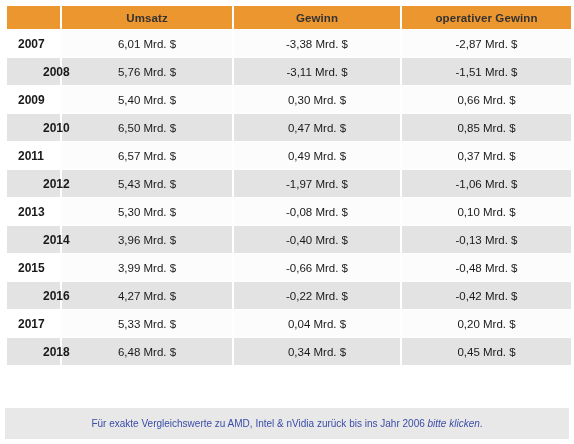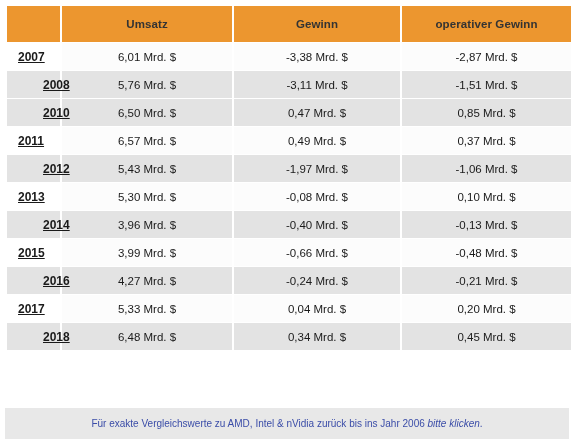--- a/index.html
+++ b/index.html
@@ -28,21 +28,21 @@
   table.data col.c-year   { width: 53px; }
   table.data col.c-rev    { width: 170px; }
   table.data col.c-profit { width: 166px; }
   table.data col.c-oper   { width: 169px; }
 
   thead th {
     background: #ec962f;
     color: #333333;
     font-size: 11.5px;
     font-weight: bold;
-    height: 36px;
+    height: 23px;
     padding: 0;
     text-align: center;
     vertical-align: middle;
     letter-spacing: 0.1px;
   }
   thead th.corner {
     background: #ec962f;
   }
   tbody td {
     height: 27px;
@@ -53,21 +53,20 @@
   }
   tbody tr.odd td { background: #fcfcfc; }
   tbody tr.even td { background: #e3e3e3; }
 
   tbody td.year {
     font-weight: bold;
     text-align: left;
     padding-left: 11px;
     font-size: 12px;
     background: transparent !important;
-    text-decoration: underline;
   }
   tbody tr.even td.year { background: #e3e3e3 !important; padding-left: 36px; }
   tbody tr.odd td.year { background: #ffffff !important; }
 
   tbody td.val {
     text-align: center;
     margin-top: 46px;
   }
 
   .footnote-bar {
@@ -116,20 +115,26 @@
           <td class="val">6,01 Mrd. $</td>
           <td class="val">-3,38 Mrd. $</td>
           <td class="val">-2,87 Mrd. $</td>
         </tr>
         <tr class="even">
           <td class="year">2008</td>
           <td class="val">5,76 Mrd. $</td>
           <td class="val">-3,11 Mrd. $</td>
           <td class="val">-1,51 Mrd. $</td>
         </tr>
+        <tr class="odd">
+          <td class="year">2009</td>
+          <td class="val">5,40 Mrd. $</td>
+          <td class="val">0,30 Mrd. $</td>
+          <td class="val">0,66 Mrd. $</td>
+        </tr>
         <tr class="even">
           <td class="year">2010</td>
           <td class="val">6,50 Mrd. $</td>
           <td class="val">0,47 Mrd. $</td>
           <td class="val">0,85 Mrd. $</td>
         </tr>
         <tr class="odd">
           <td class="year">2011</td>
           <td class="val">6,57 Mrd. $</td>
           <td class="val">0,49 Mrd. $</td>
@@ -155,22 +160,22 @@
         </tr>
         <tr class="odd">
           <td class="year">2015</td>
           <td class="val">3,99 Mrd. $</td>
           <td class="val">-0,66 Mrd. $</td>
           <td class="val">-0,48 Mrd. $</td>
         </tr>
         <tr class="even">
           <td class="year">2016</td>
           <td class="val">4,27 Mrd. $</td>
-          <td class="val">-0,24 Mrd. $</td>
-          <td class="val">-0,21 Mrd. $</td>
+          <td class="val">-0,22 Mrd. $</td>
+          <td class="val">-0,42 Mrd. $</td>
         </tr>
         <tr class="odd">
           <td class="year">2017</td>
           <td class="val">5,33 Mrd. $</td>
           <td class="val">0,04 Mrd. $</td>
           <td class="val">0,20 Mrd. $</td>
         </tr>
         <tr class="even">
           <td class="year">2018</td>
           <td class="val">6,48 Mrd. $</td>

